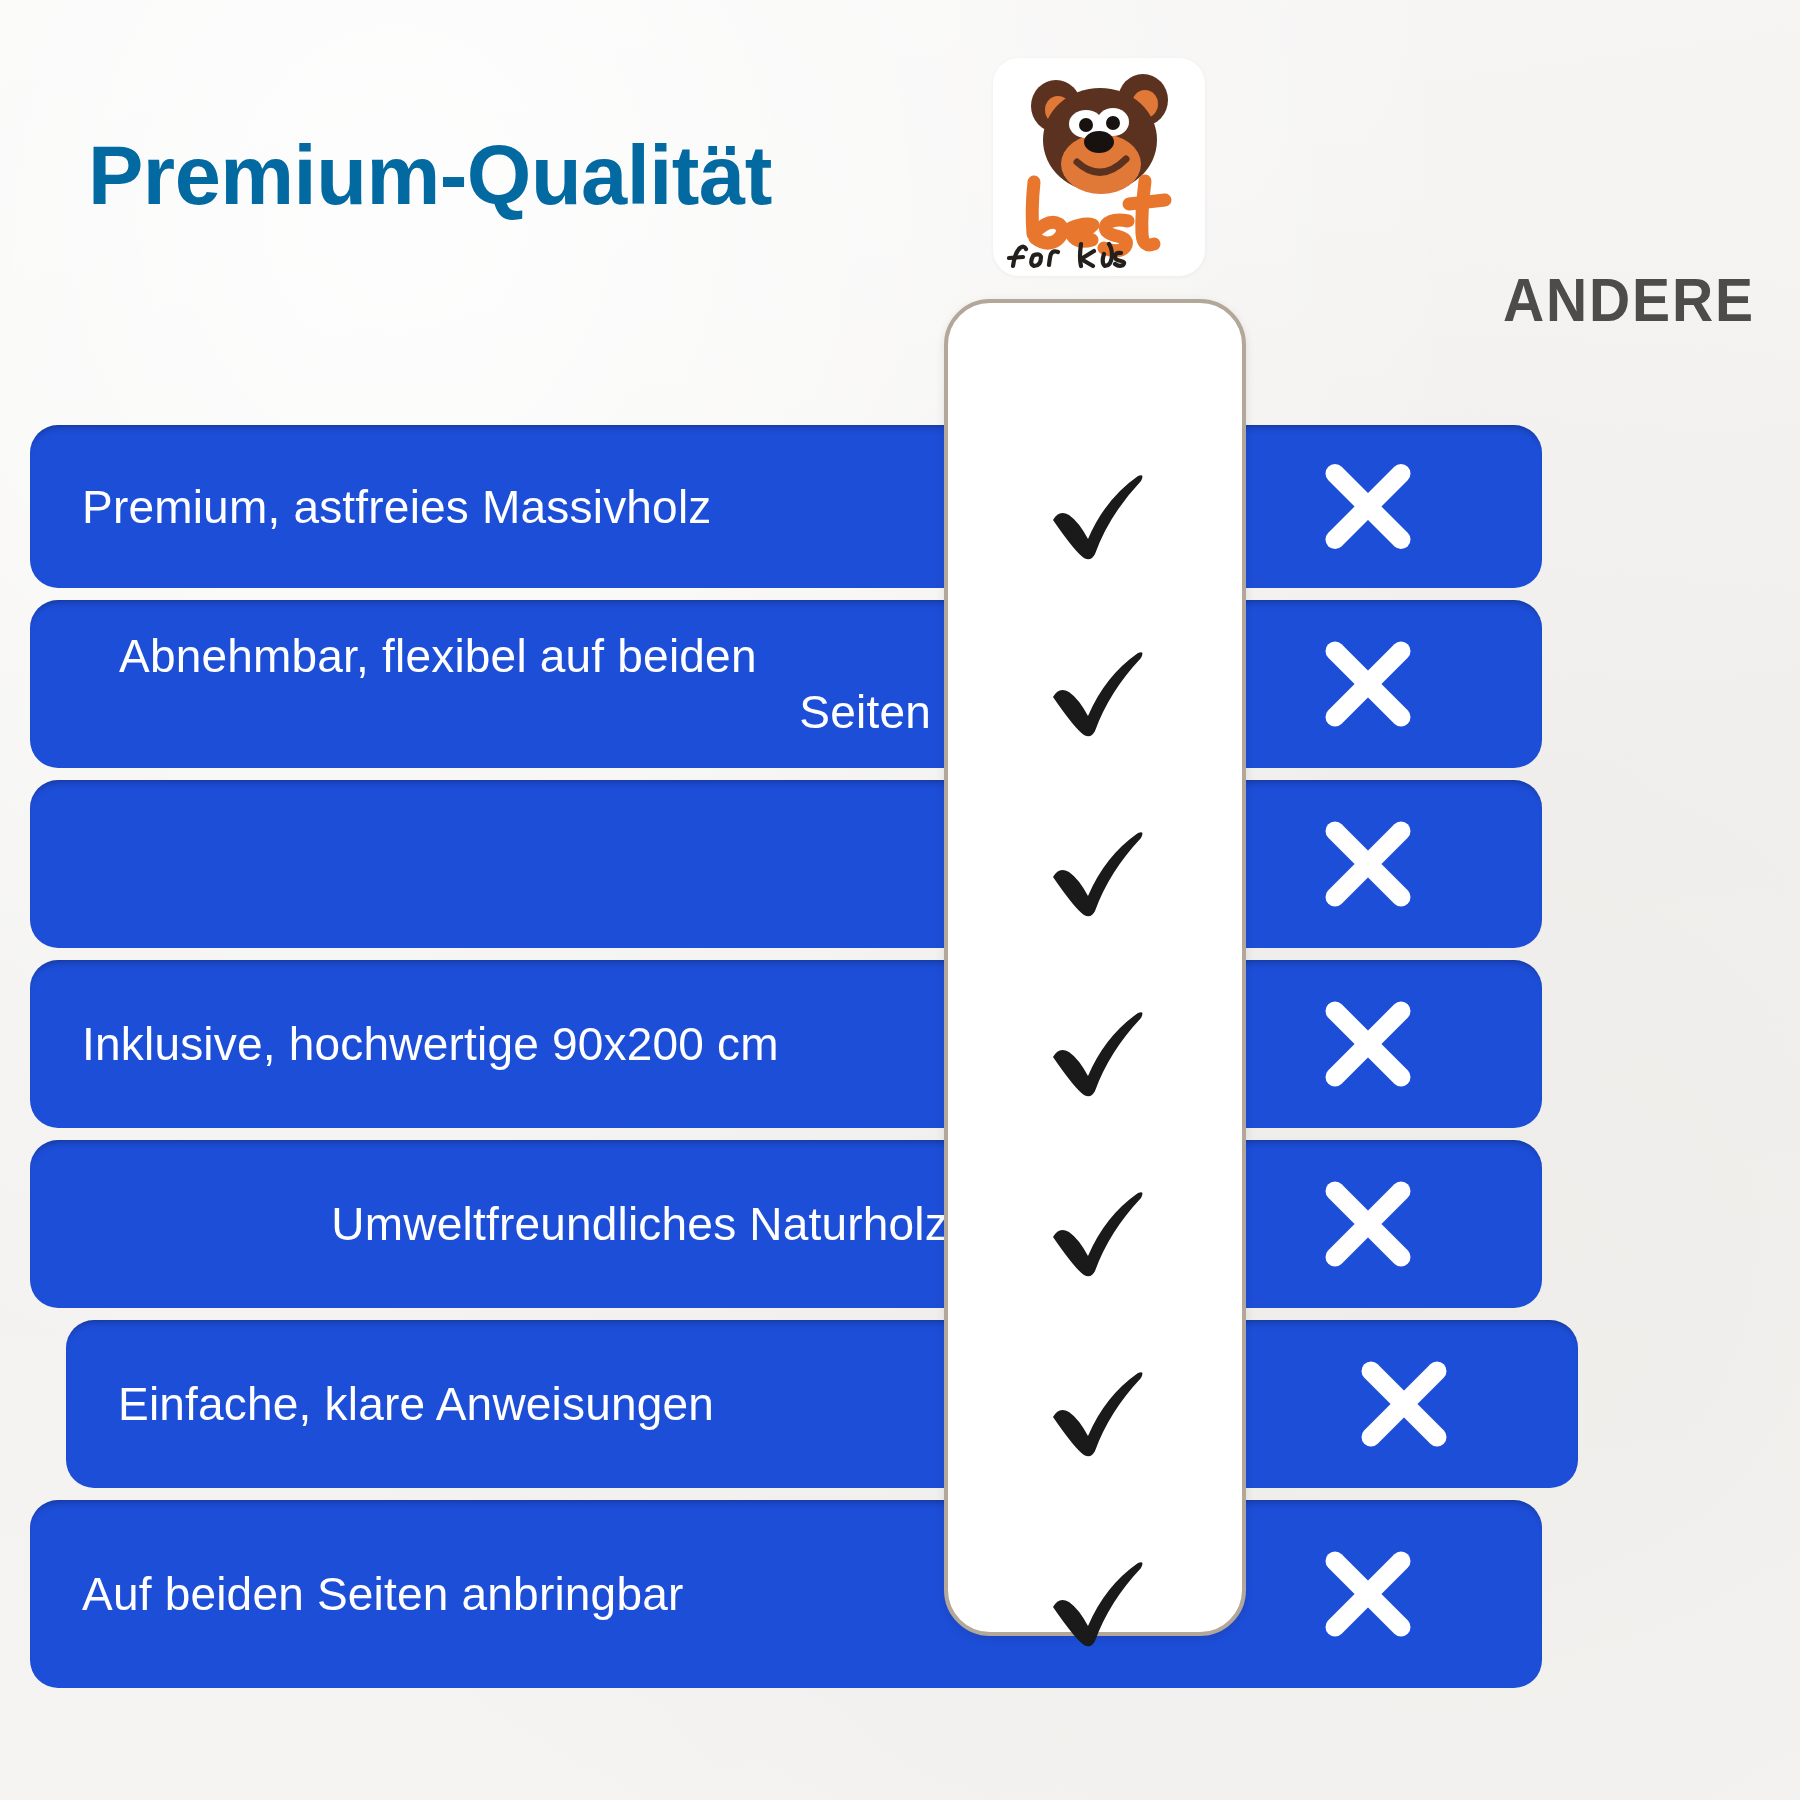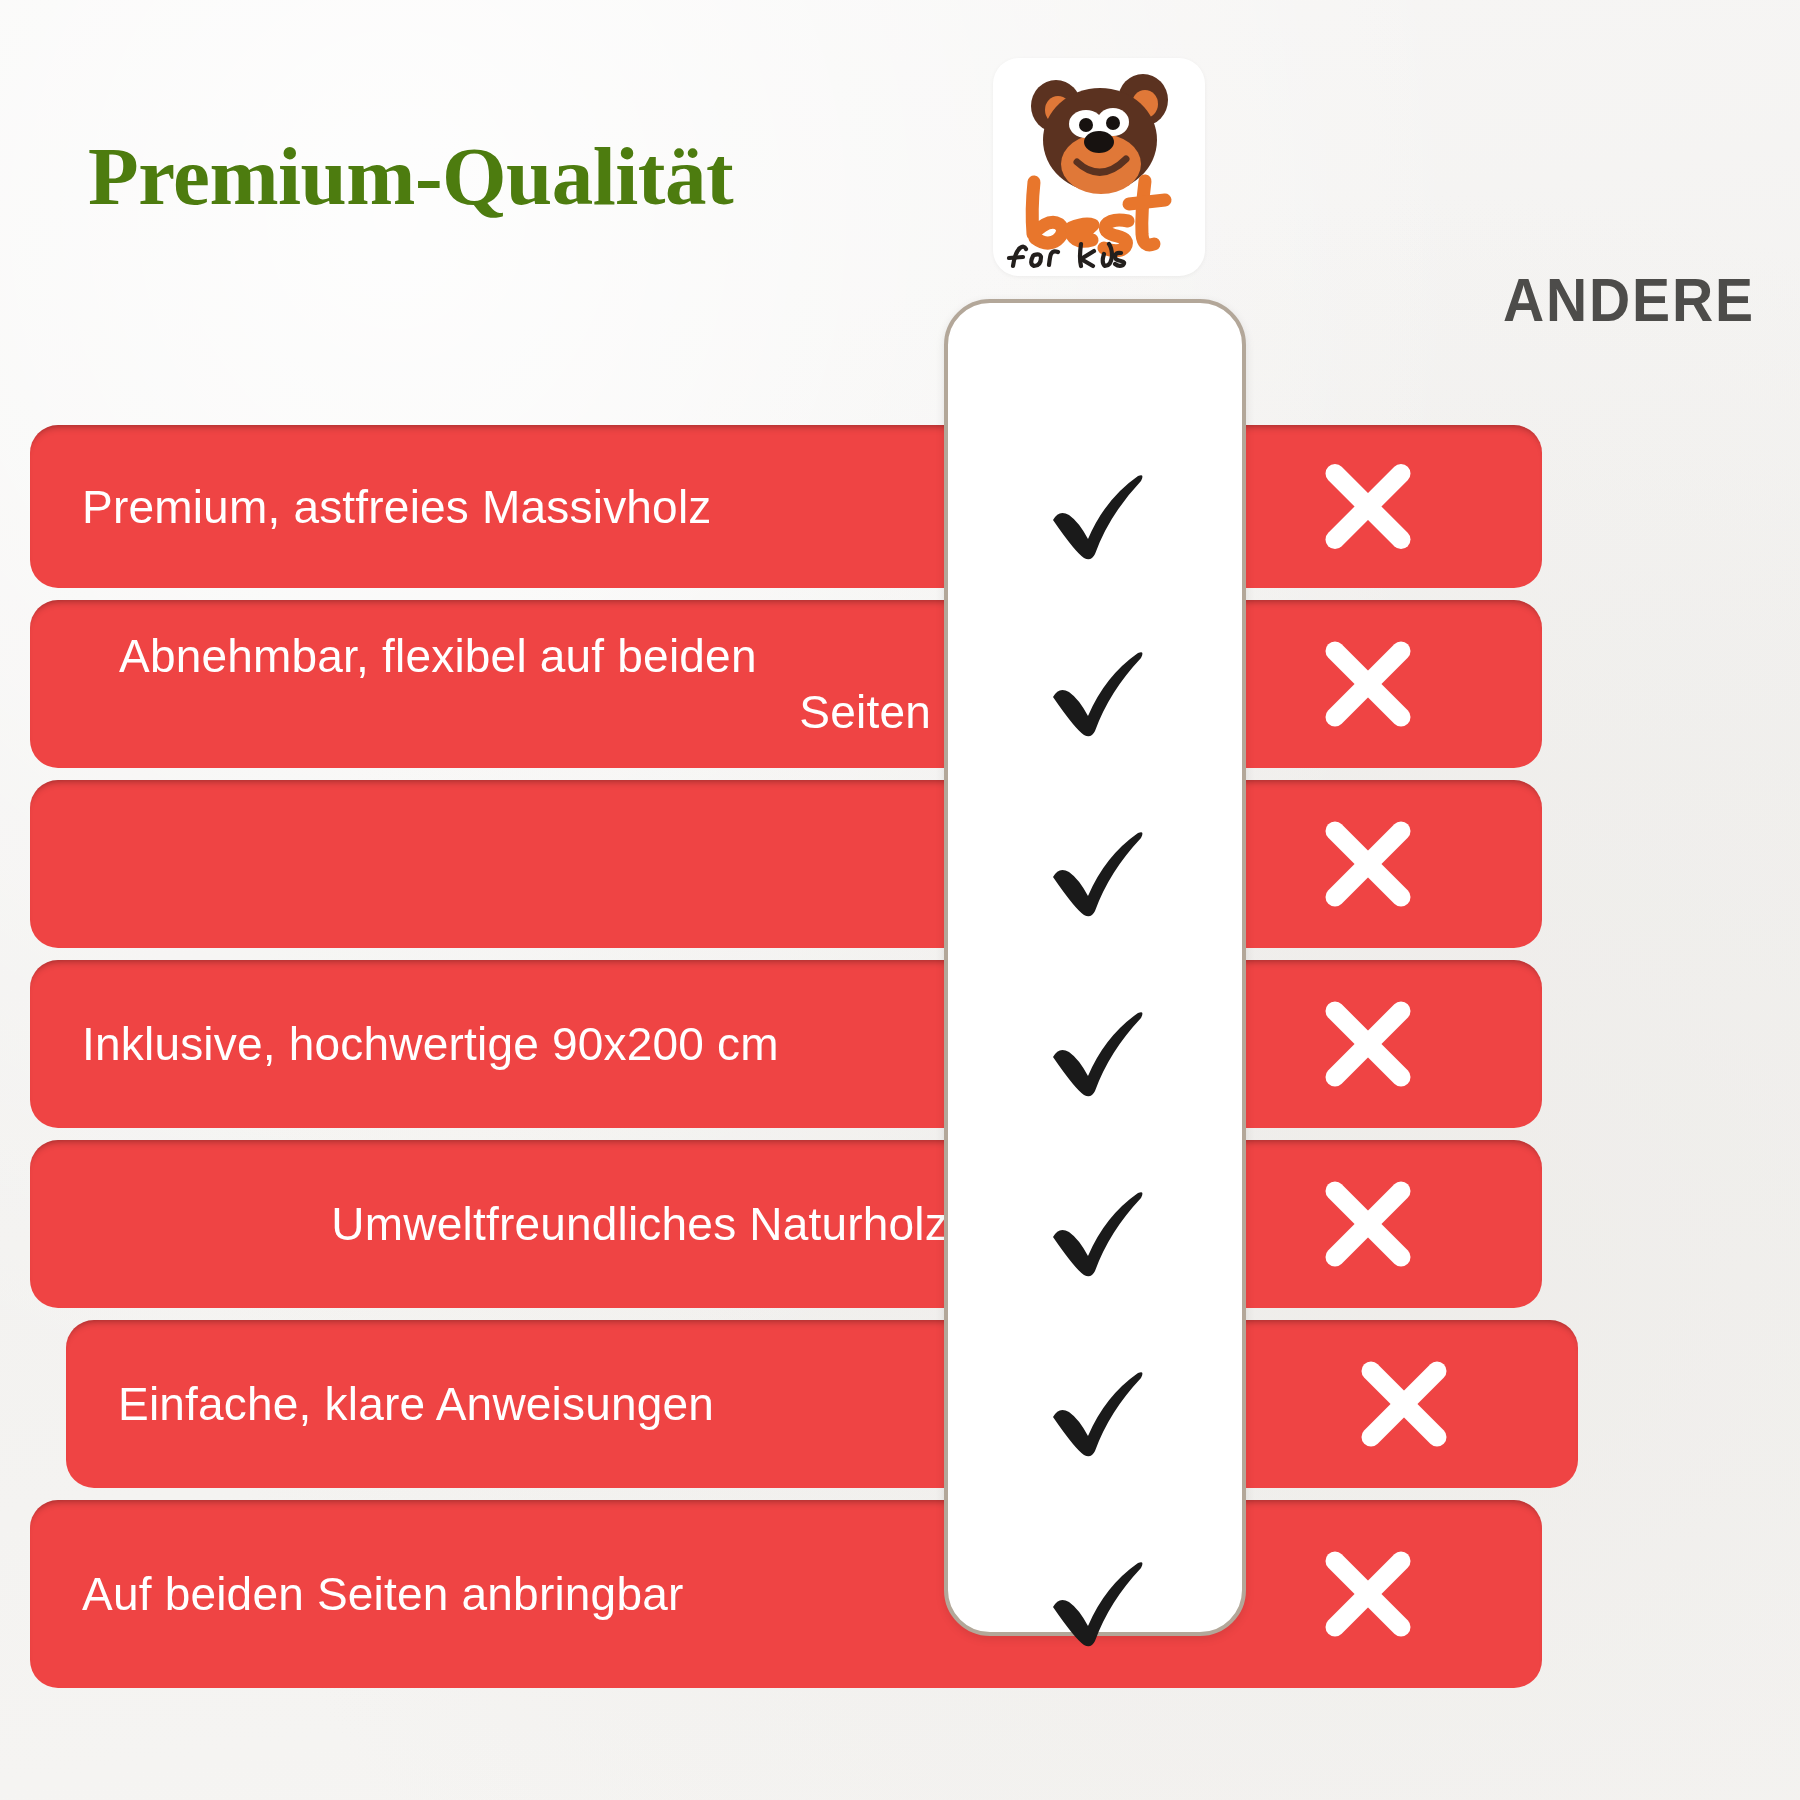--- a/index.html
+++ b/index.html
@@ -17,25 +17,25 @@
       radial-gradient(ellipse at 22% 12%, rgba(255,255,255,.85) 0%, rgba(255,255,255,0) 55%),
       radial-gradient(ellipse at 78% 70%, rgba(236,234,231,.7) 0%, rgba(255,255,255,0) 60%),
       linear-gradient(172deg,#f7f6f5 0%,#f2f1ef 48%,#f6f5f3 100%);
     pointer-events:none;
   }
 
   
   .page-title{
     position:absolute;
     left:88px; top:128px;
-    font-family:Liberation Serif, serif;
+    font-family:Liberation Sans, sans-serif;
     font-weight:700;
     font-size:83px;
     letter-spacing:-0.5px;
-    color:#4d7c0f;
+    color:#0369a1;
     white-space:nowrap;
   }
 
   
   .logo-card{
     position:absolute;
     left:993px; top:58px;
     width:212px; height:218px;
     background:#ffffff;
     border-radius:26px;
@@ -59,21 +59,21 @@
 
   
   .rows{
     position:absolute;
     left:30px; top:425px;
     width:1512px;
   }
   .row{
     position:relative;
     width:100%;
-    background:#ef4444;
+    background:#1d4ed8;
     border-radius:28px;
     margin-bottom:12px;
     box-shadow:inset 0 7px 9px -7px rgba(0,0,0,.45);
   }
   .row-label{
     position:absolute;
     left:52px; top:50%;
     transform:translateY(-50%);
     width:866px;
     color:#ffffff;

